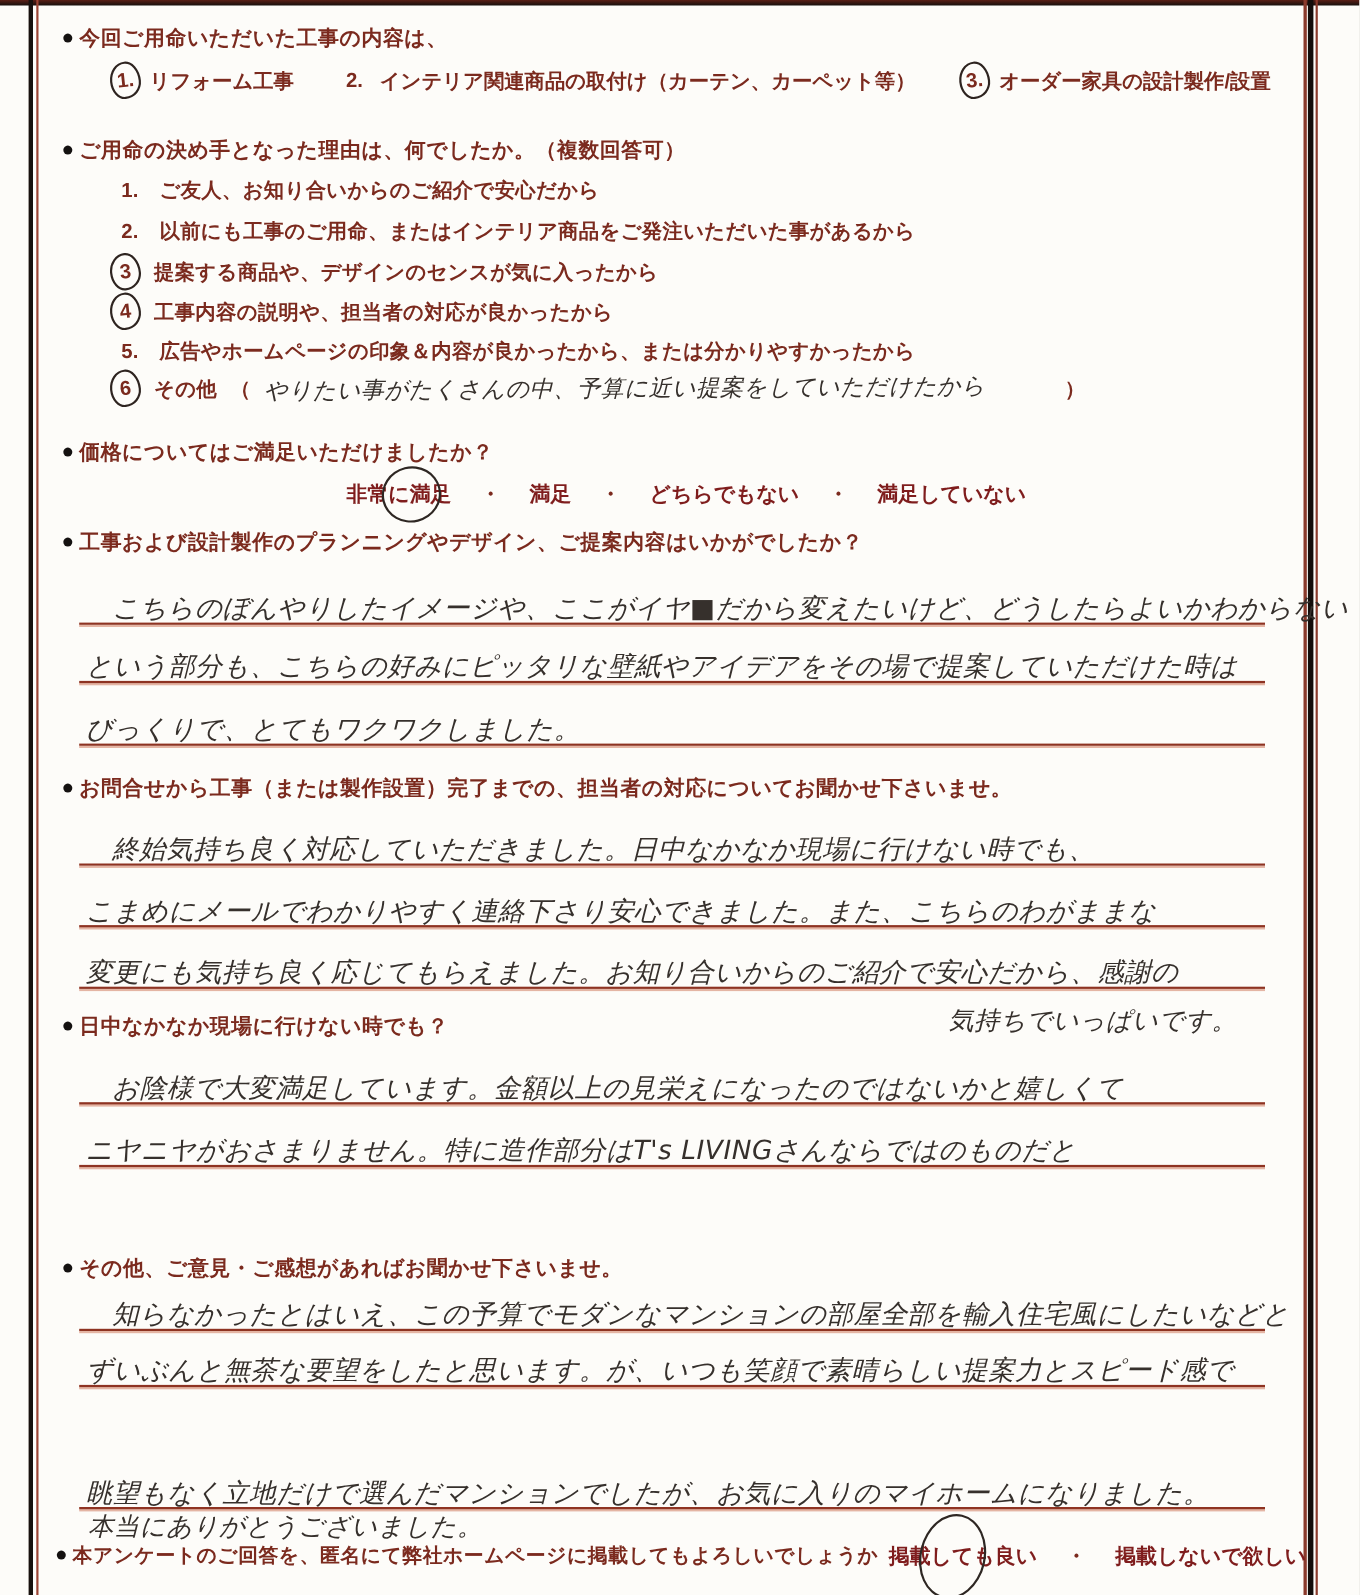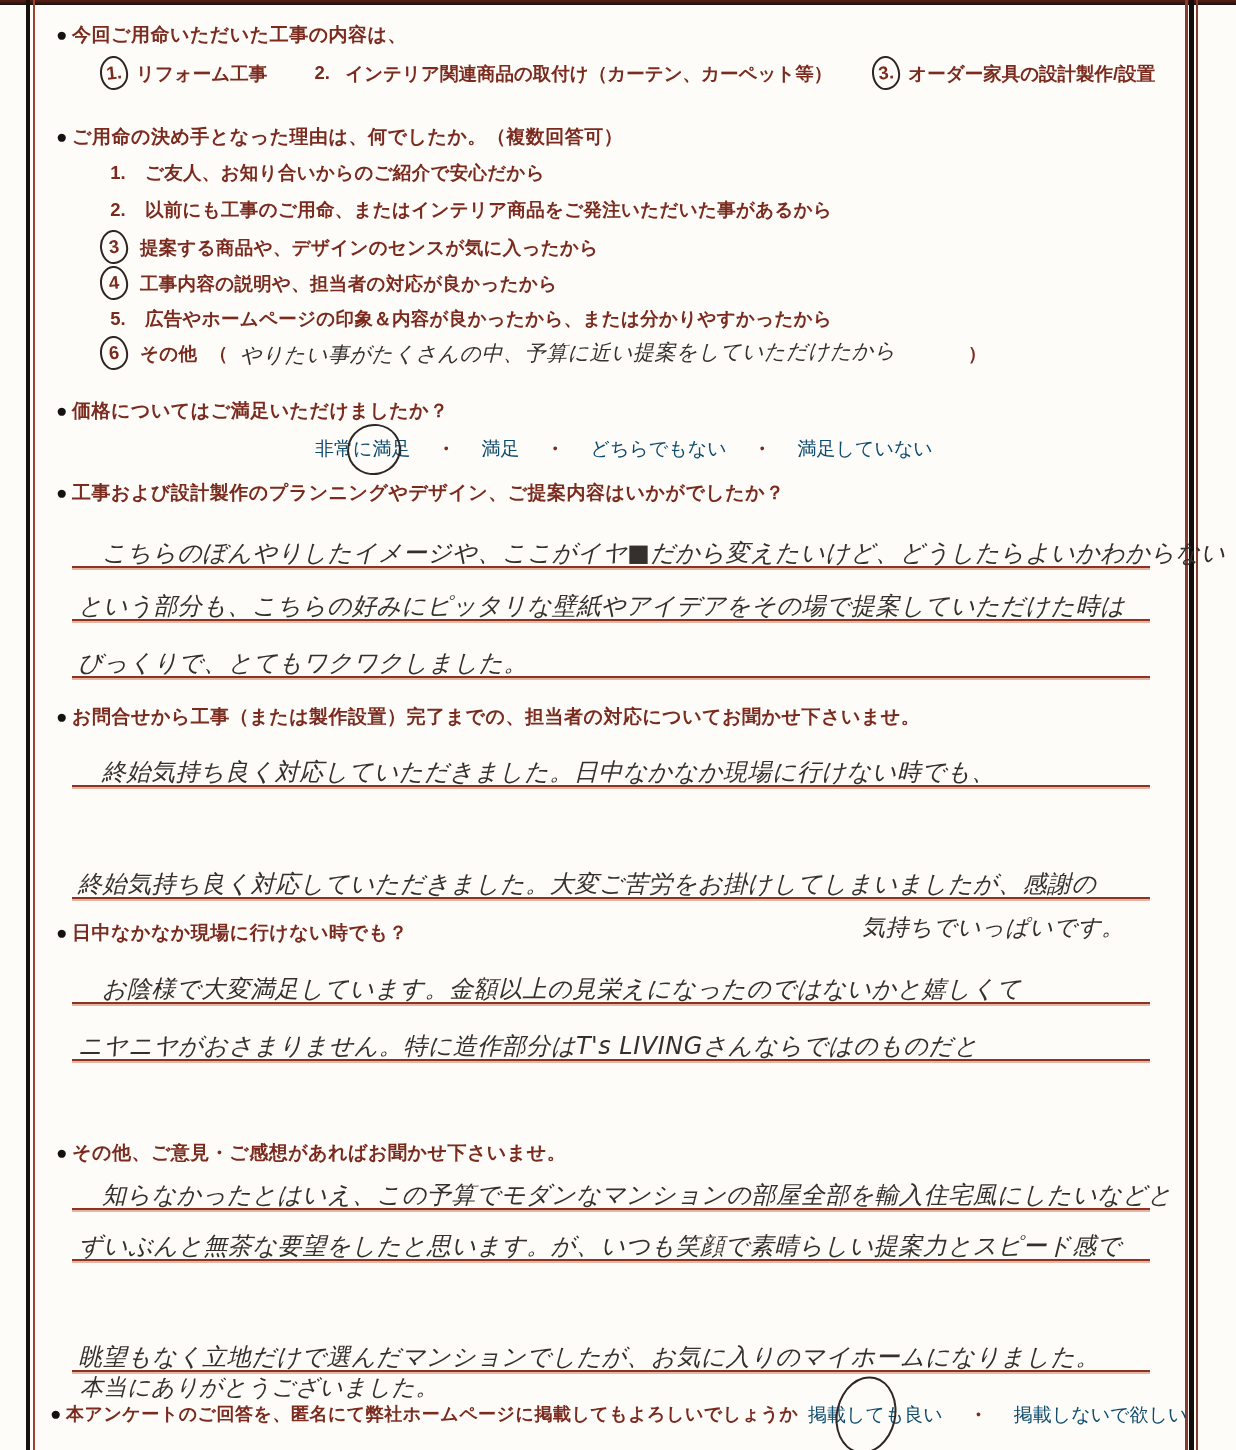--- a/index.html
+++ b/index.html
@@ -64,21 +64,21 @@
     box-shadow:0 2px 0 rgba(207,122,94,0.55);
     display:flex; align-items:flex-end;
   }
   .hwline .hw { font-size:24px; line-height:1.1; padding-left:6px; }
   .hwline .ind { padding-left:30px; }
 
   .hwfree { position:absolute; }
   .hwfree .hw { font-size:23px; }
 
   .choicerow { display:flex; align-items:center; gap:26px; white-space:nowrap; }
-  .choice { position:relative; color:#0c4a6e; font-size:19px; font-weight:400;text-align:center; }
+  .choice { position:relative; color:#7f1d1d; font-size:19px; font-weight:700;text-align:center; }
   .sep { color:#7b2a1e; font-size:19px; font-weight:600; }
 
   .sel-ellipse {
     position:absolute;
     border:2.5px solid #2e2723;
     border-radius:50%;
     pointer-events:none;
   }
   .price-ellipse { left:32px; top:-12px; width:50px; height:47px; transform:rotate(-14deg); }
   .publish-ellipse { left:28px; top:-26px; width:56px; height:74px; transform:rotate(13deg); }
@@ -188,22 +188,25 @@
       <span class="hw">びっくりで、とてもワクワクしました。</span>
     </div>
 
   <div class="abs qlabel" style="left:56px; top:704px;">
     <span class="bullet">●</span>
     <span>お問合せから工事（または製作設置）完了までの、担当者の対応についてお聞かせ下さいませ。</span>
   </div>
   <div class="hwline" style="top:737px;">
       <span class="hw ind">終始気持ち良く対応していただきました。日中なかなか現場に行けない時でも、</span>
     </div>
+  <div class="hwline" style="top:793px;">
+      <span class="hw">こまめにメールでわかりやすく連絡下さり安心できました。また、こちらのわがままな</span>
+    </div>
   <div class="hwline" style="top:849px;">
-      <span class="hw">終始気持ち良く対応していただきました。大変ご苦労をお掛けしてしまいましたが、感謝の</span>
+      <span class="hw">変更にも気持ち良く応じてもらえました。お知り合いからのご紹介で安心だから、感謝の</span>
     </div>
   <div class="hwfree" style="left:862px; top:912px;"><span class="hw">気持ちでいっぱいです。</span></div>
 
   <div class="abs qlabel" style="left:56px; top:920px;">
     <span class="bullet">●</span>
     <span>日中なかなか現場に行けない時でも？</span>
   </div>
   <div class="hwline" style="top:954px;">
       <span class="hw ind">お陰様で大変満足しています。金額以上の見栄えになったのではないかと嬉しくて</span>
     </div>

